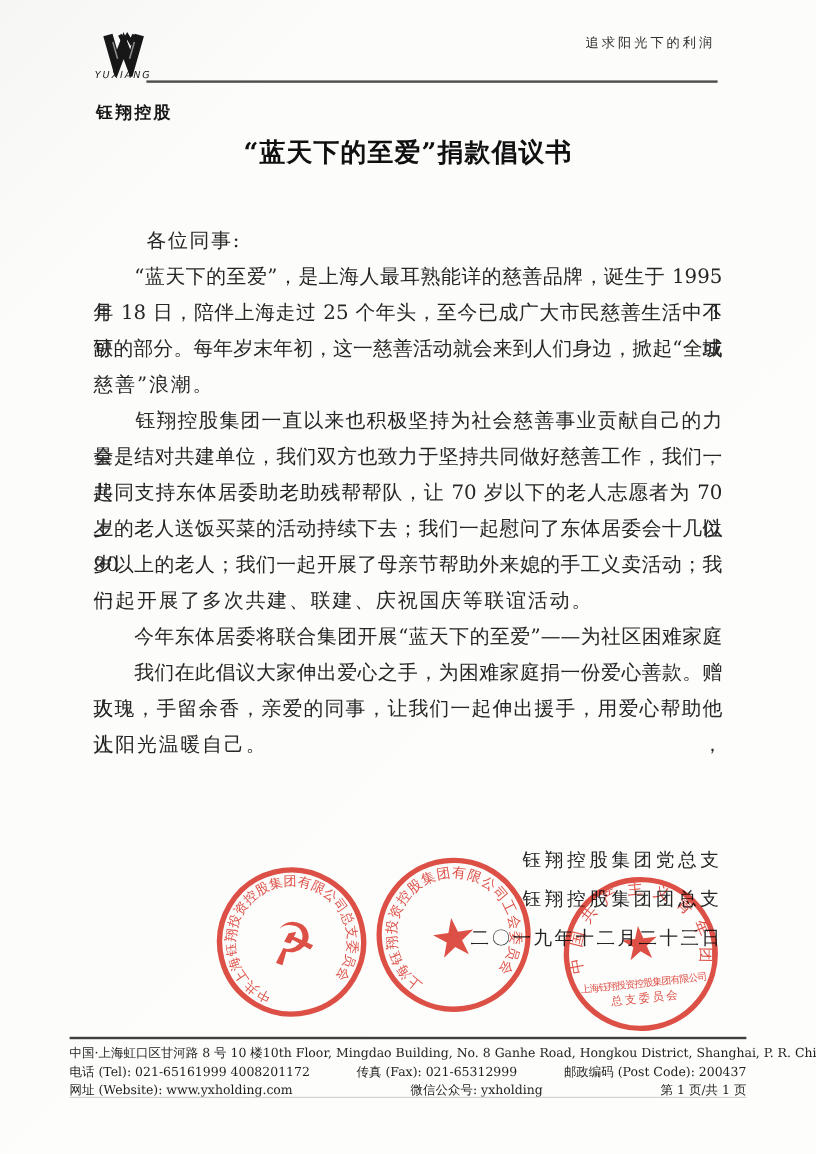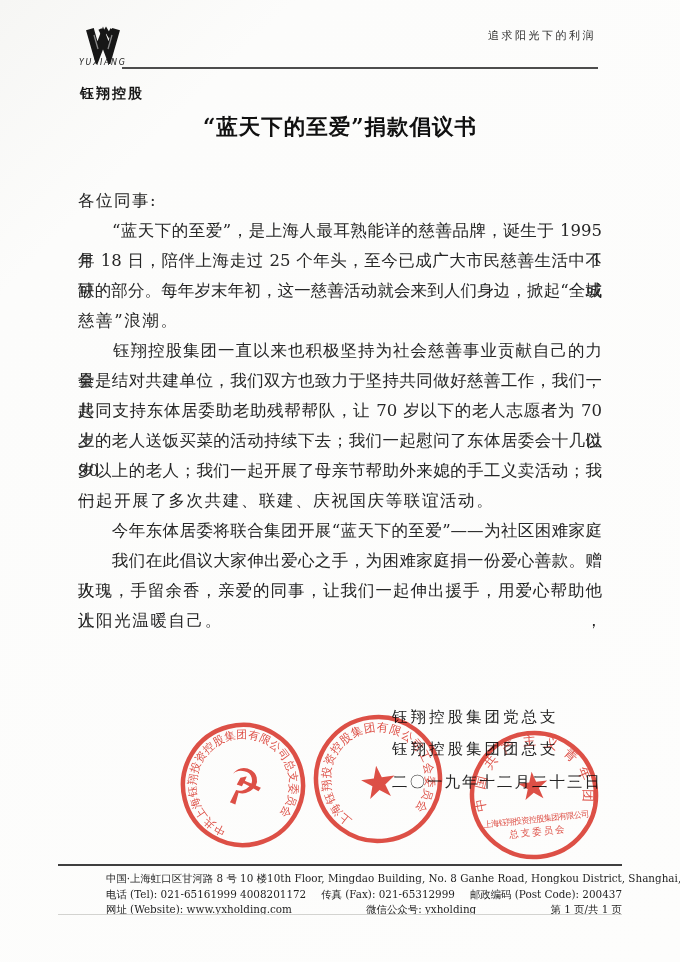--- a/index.html
+++ b/index.html
@@ -18,38 +18,38 @@
   .hdr-rule { position:absolute; left:122px; top:67px; width:476px; height:2px; background:#4d4d4d; }
   .logo-cn { position:absolute; left:80px; top:73px; font-size:14px; font-weight:bold;
              letter-spacing:2px; color:#161616;margin-top:12px; }
   .slogan { position:absolute; right:84px; top:28px; font-size:11px; letter-spacing:2.5px; color:#2e2e2e; }
   
   .title { position:absolute; left:0; top:112px; width:100%; text-align:center;
            font-size:21.5px; font-weight:bold; letter-spacing:1px; color:#101010; }
   
   .body-block { position:absolute; left:78px; top:186px; width:524px;
                 font-size:16.5px; color:#262626; }
-  .salute { height:30px; line-height:30px; letter-spacing:1.5px; }
+  .salute { height:30px; line-height:30px; letter-spacing:1.5px;margin-left:44px; }
   .line { height:30px; line-height:30px; text-align:justify; text-align-last:justify; }
   .line.pl { text-align-last:left; letter-spacing:1.6px; }
   
-  .sig { position:absolute; right:78px; top:702px; text-align:left; color:#242424;margin-left:18px; }
+  .sig { position:absolute; right:78px; top:702px; text-align:right; color:#242424;margin-left:18px; }
   .sig-line { font-size:15.5px; letter-spacing:3px; line-height:31.5px; }
   .sig-date { font-size:15.5px; letter-spacing:2px; line-height:31.5px; margin-top:2px; }
   
   .stamp { position:absolute; mix-blend-mode:multiply; opacity:.92; }
   .stamp svg { display:block; }
   #stamp1 { left:178px; top:720px; transform:rotate(-14deg); }
   #stamp2 { left:311px; top:712px; transform:rotate(-8deg); }
   #stamp3 { left:467px; top:728px; transform:rotate(-6deg); }
   
   .footer { position:absolute; left:58px; right:58px; top:864px;
             border-top:2px solid #3f3f3f; padding-top:5px;
             font-size:10.4px; color:#1f1f1f; }
-  .f-row { display:flex; justify-content:space-between; line-height:15.5px; white-space:nowrap;margin-left:48px; }
+  .f-row { display:flex; justify-content:space-between; line-height:15.5px; white-space:nowrap; }
   .f-bottom-rule { position:absolute; left:58px; right:58px; top:914px; height:1px; background:#d3d3d0; }
 </style>
 </head>
 <body>
 
 <div class="page">
 
   <div class="logo-box">
     <svg viewBox="0 0 44 38" width="44" height="38" aria-hidden="true">
       <path d="M7 7 L13 28 L19 12 L25 28 L31 7" stroke="#171717" stroke-width="8" fill="none" stroke-linecap="square" stroke-linejoin="miter"></path>

